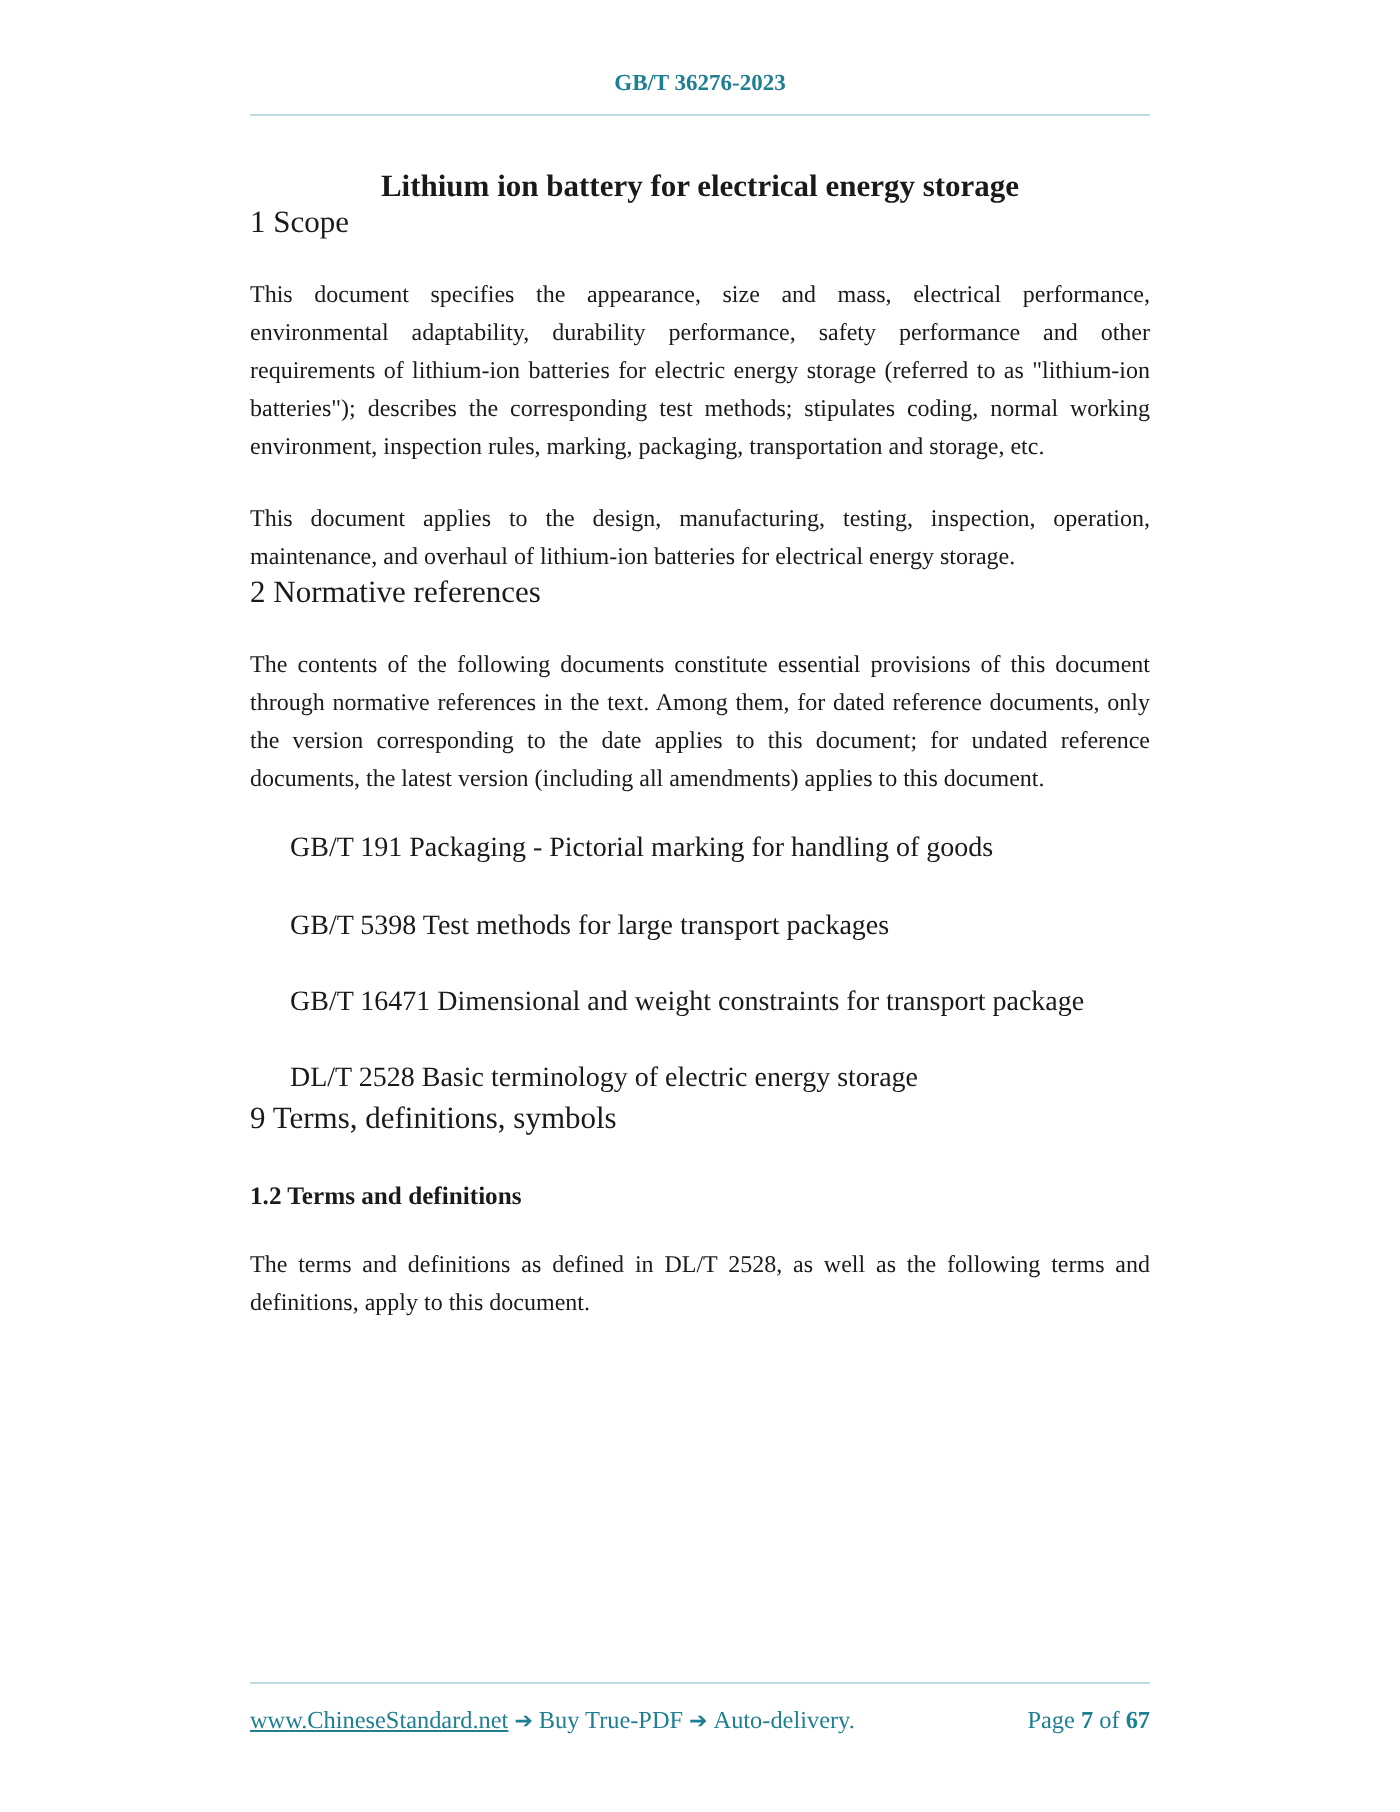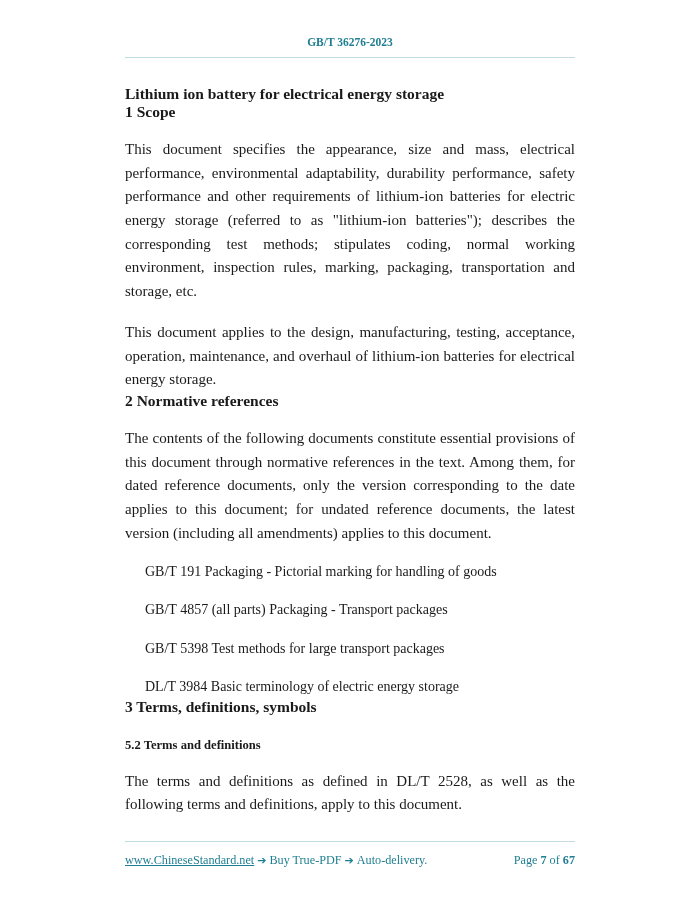--- a/index.html
+++ b/index.html
@@ -21,35 +21,35 @@
   }
   .doc-header {
     text-align: center;
     color: #1f7e92;
     font-weight: bold;
     font-size: 11.5px;
     padding-bottom: 9px;
     border-bottom: 1px solid #c2dbe2;
   }
   .doc-title {
-    text-align: left;
+    text-align: center;
     font-weight: bold;
     font-size: 15.5px;
     margin-top: 27px;
   }
   h2.sec {
     font-size: 15.5px;
-    font-weight: bold;
+    font-weight: normal;
     margin: 0;
   }
   .sec-scope { margin-top: 58px; }
   .sec-norm  { margin-top: 26px; }
   .sec-terms { margin-top: 26px; }
   p.body-text {
-    font-size: 15px;
+    font-size: 12px;
     line-height: 1.58;
     text-align: justify;
     margin: 17px 0 0 0;
   }
   p.ref-item {
     font-size: 14px;
     line-height: 1.58;
     text-align: justify;
     margin: 16px 0 0 0;
     padding-left: 20px;
@@ -88,39 +88,39 @@
 <div class="page">
 
   <div class="doc-header">GB/T 36276-2023</div>
 
   <div class="doc-title">Lithium ion battery for electrical energy storage</div>
 
   <h2 class="sec sec-scope">1 Scope</h2>
 
   <p class="body-text">This document specifies the appearance, size and mass, electrical performance, environmental adaptability, durability performance, safety performance and other requirements of lithium-ion batteries for electric energy storage (referred to as "lithium-ion batteries"); describes the corresponding test methods; stipulates coding, normal working environment, inspection rules, marking, packaging, transportation and storage, etc.</p>
 
-  <p class="body-text">This document applies to the design, manufacturing, testing, acceptance, operation, maintenance, and overhaul of lithium-ion batteries for electrical energy storage.</p>
+  <p class="body-text">This document applies to the design, manufacturing, testing, inspection, operation, maintenance, and overhaul of lithium-ion batteries for electrical energy storage.</p>
 
   <h2 class="sec sec-norm">2 Normative references</h2>
 
   <p class="body-text">The contents of the following documents constitute essential provisions of this document through normative references in the text. Among them, for dated reference documents, only the version corresponding to the date applies to this document; for undated reference documents, the latest version (including all amendments) applies to this document.</p>
 
   <p class="ref-item">GB/T 191 Packaging - Pictorial marking for handling of goods</p>
 
 
-  <p class="ref-item">GB/T 4857 (all parts) Packaging - Transport packages</p>
 
   <p class="ref-item">GB/T 5398 Test methods for large transport packages</p>
 
+  <p class="ref-item">GB/T 16471 Dimensional and weight constraints for transport package</p>
 
-  <p class="ref-item">DL/T 3984 Basic terminology of electric energy storage</p>
+  <p class="ref-item">DL/T 2528 Basic terminology of electric energy storage</p>
 
-  <h2 class="sec sec-terms">3 Terms, definitions, symbols</h2>
+  <h2 class="sec sec-terms">9 Terms, definitions, symbols</h2>
 
-  <div class="subhead">5.2 Terms and definitions</div>
+  <div class="subhead">1.2 Terms and definitions</div>
 
   <p class="body-text">The terms and definitions as defined in DL/T 2528, as well as the following terms and definitions, apply to this document.</p>
 
   <div class="doc-footer">
     <div class="footer-left">
       <a>www.ChineseStandard.net</a><span class="arrow-icon">➔</span><span>Buy True-PDF</span><span class="arrow-icon">➔</span><span>Auto-delivery.</span>
     </div>
     <div class="footer-right">
       <span>Page</span>
       <span class="pg-num">7</span>

